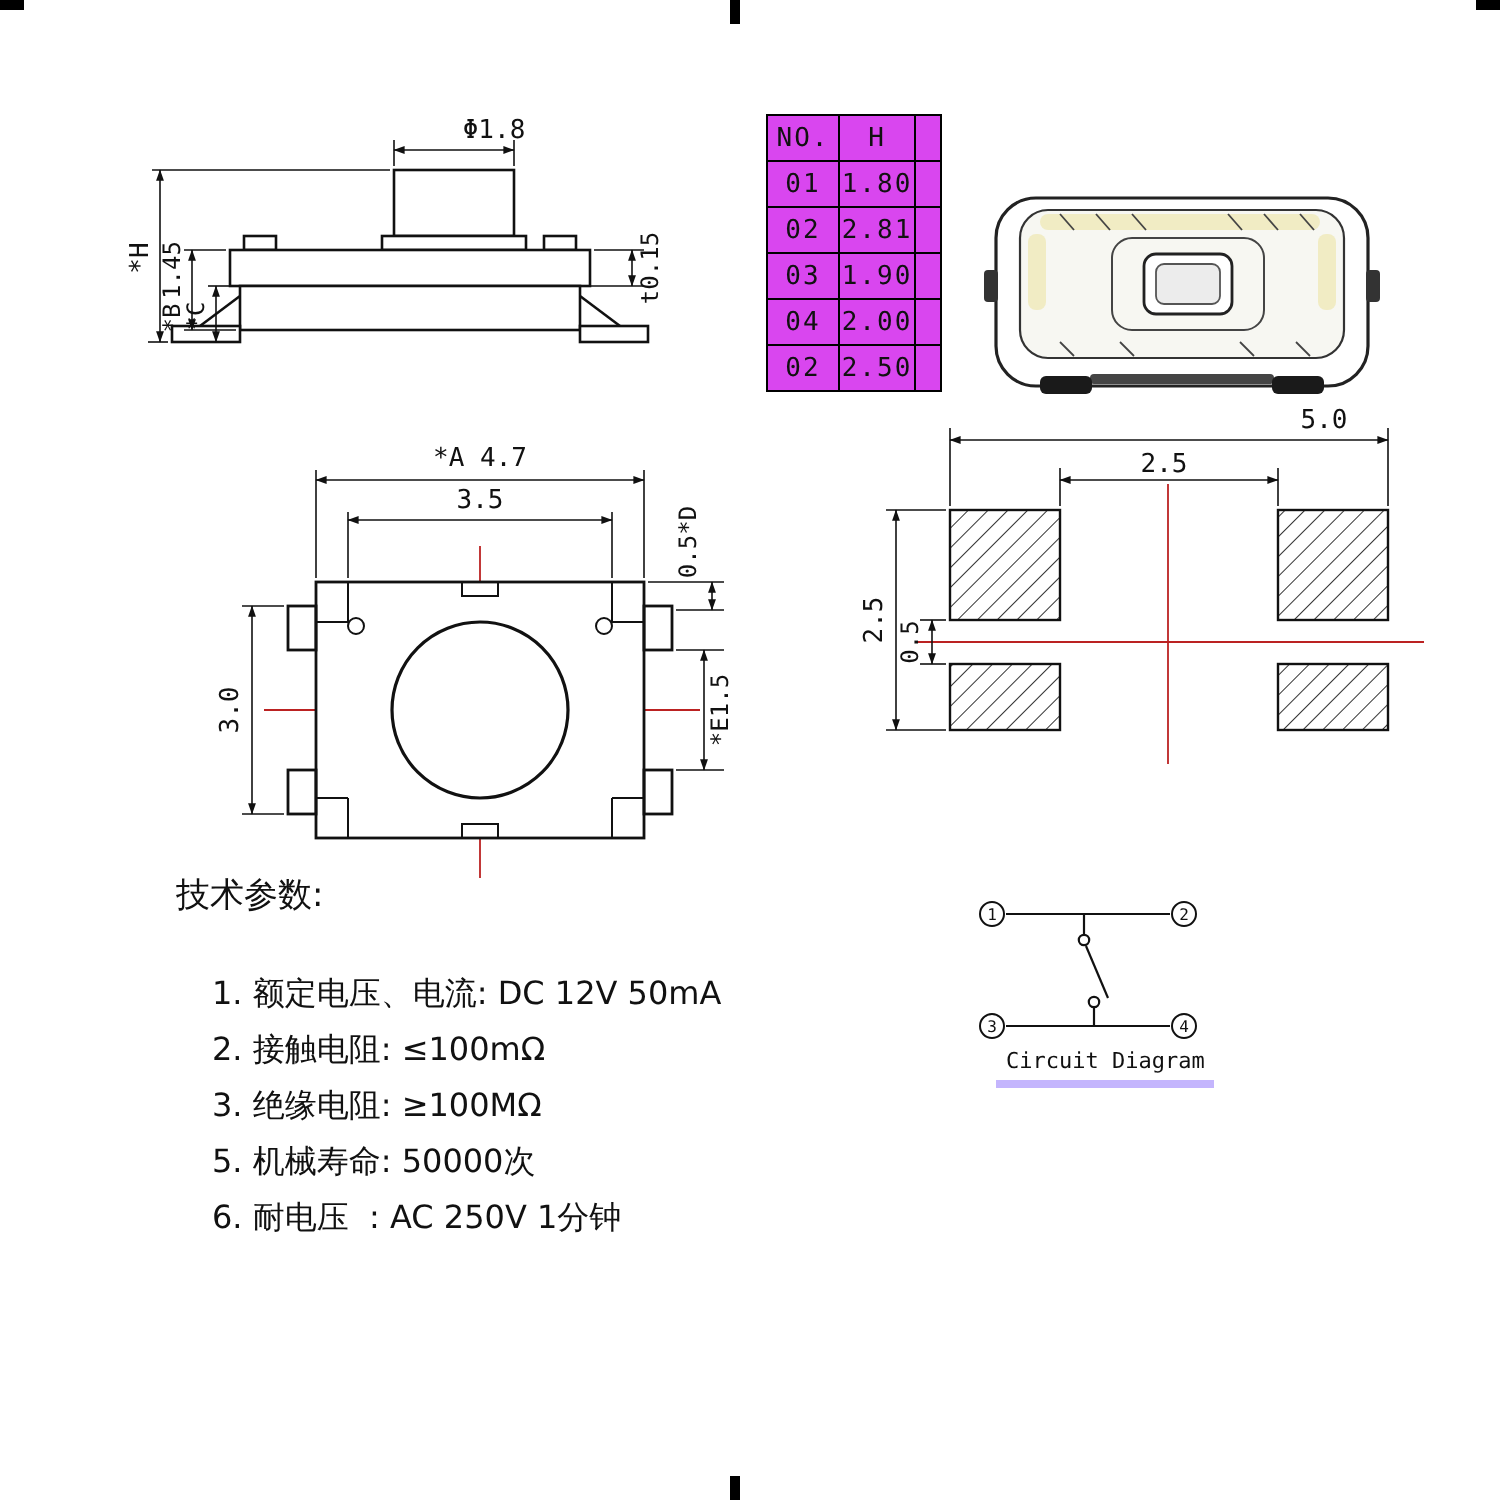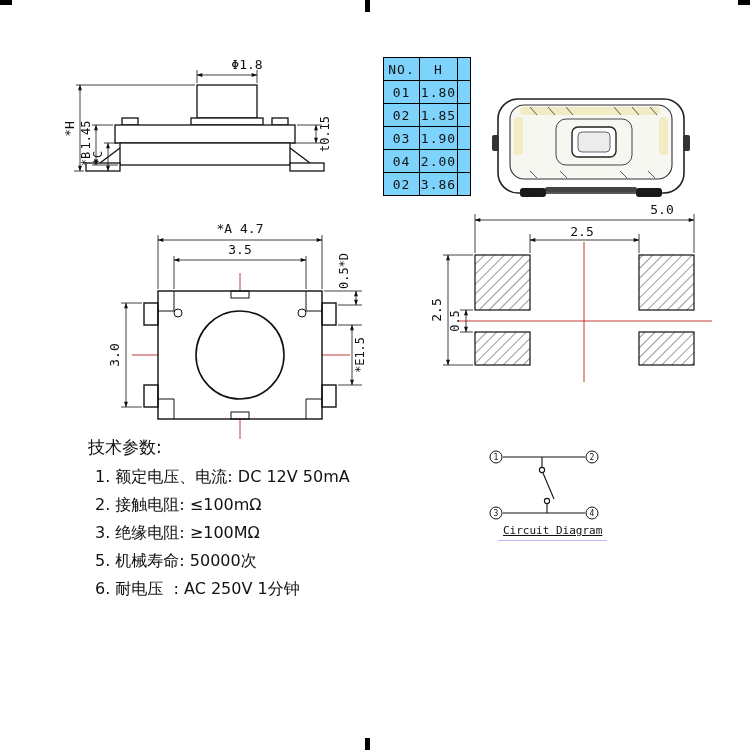--- a/index.html
+++ b/index.html
@@ -7,36 +7,36 @@
   .canvas {
     position:relative; width:750px; height:750px; background:#fff;
     overflow:hidden; font-family:"DejaVu Sans Mono", monospace; color:#111;
   }
   .abs { position:absolute; }
   svg { display:block; }
   svg text { font-family:"DejaVu Sans Mono", monospace; fill:#111; }
   .dim-text { font-size:13px; }
   .dim-text-sm { font-size:12px; }
 
-  table.dims { border-collapse:collapse; background:#7dd3fc; }
+  table.dims { border-collapse:collapse; background:#d946ef; }
   table.dims th, table.dims td {
     border:1px solid #000; font-size:13px; font-weight:normal;
     text-align:center; height:23px; letter-spacing:1px;
     font-family:"DejaVu Sans Mono", monospace;
   }
   table.dims .c1 { width:36px; }
   table.dims .c2 { width:38px; }
   table.dims .c3 { width:13px; }
 
   .pcb-title { font-size:17px; letter-spacing:2px; }
-  .circuit-title { font-size:11px; border-bottom:1px solid #c4b5fd; padding:0 5px 3px;text-decoration:underline; }
+  .circuit-title { font-size:11px; border-bottom:4px solid #c4b5fd; padding:0 5px 3px; }
 
   .specs { font-family:"DejaVu Sans","Liberation Sans",sans-serif; width:330px; }
-  .specs-title { font-size:17px; margin-bottom:4px; }
-  .spec-line { font-size:16px; line-height:28px; white-space:pre; padding-left:7px; }
+  .specs-title { font-size:17px; margin-bottom:24px; }
+  .spec-line { font-size:16px; line-height:28px; white-space:pre; padding-left:7px;margin-left:11px; }
 
   .reg-mark { position:absolute; background:#000; }
 </style>
 </head>
 <body>
 
 <div class="canvas">
 
   <div class="reg-mark" style="left:0;top:40;width:12px;height:5px"></div>
   <div class="reg-mark" style="left:0;top:700;width:12px;height:5px"></div>
@@ -110,36 +110,36 @@
       </tr>
     </thead>
     <tbody>
       <tr>
         <td>01</td>
         <td>1.80</td>
         <td class="c3"></td>
       </tr>
       <tr>
         <td>02</td>
-        <td>1.85</td>
+        <td>2.81</td>
         <td class="c3"></td>
       </tr>
       <tr>
         <td>03</td>
         <td>1.90</td>
         <td class="c3"></td>
       </tr>
       <tr>
         <td>04</td>
         <td>2.00</td>
         <td class="c3"></td>
       </tr>
       <tr>
         <td>02</td>
-        <td>3.86</td>
+        <td>2.50</td>
         <td class="c3"></td>
       </tr>
     </tbody>
   </table>
 
   <svg class="abs" style="left:490px;top:85px" width="210" height="115" viewBox="0 0 210 115">
     <g>
       <rect x="8" y="14" width="186" height="94" rx="20" fill="#fff" stroke="#222" stroke-width="1.6"></rect>
       <rect x="20" y="20" width="162" height="74" rx="14" fill="#f7f7f2" stroke="#333" stroke-width="1.1"></rect>
       <rect x="30" y="22" width="140" height="8" rx="4" fill="#f1ecc4" stroke="none"></rect>

